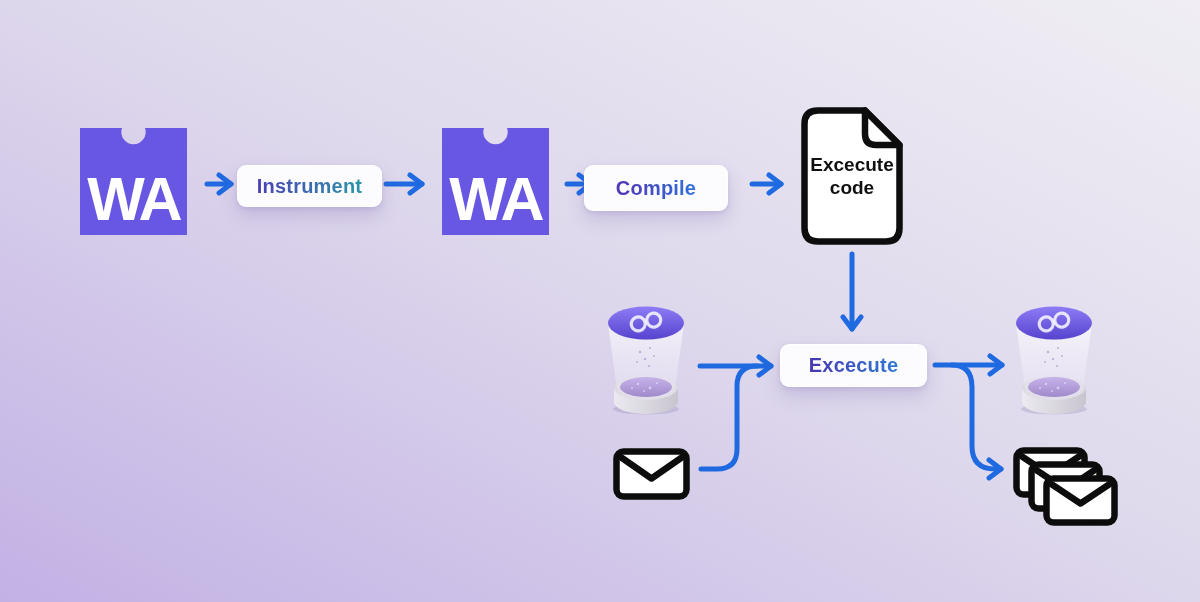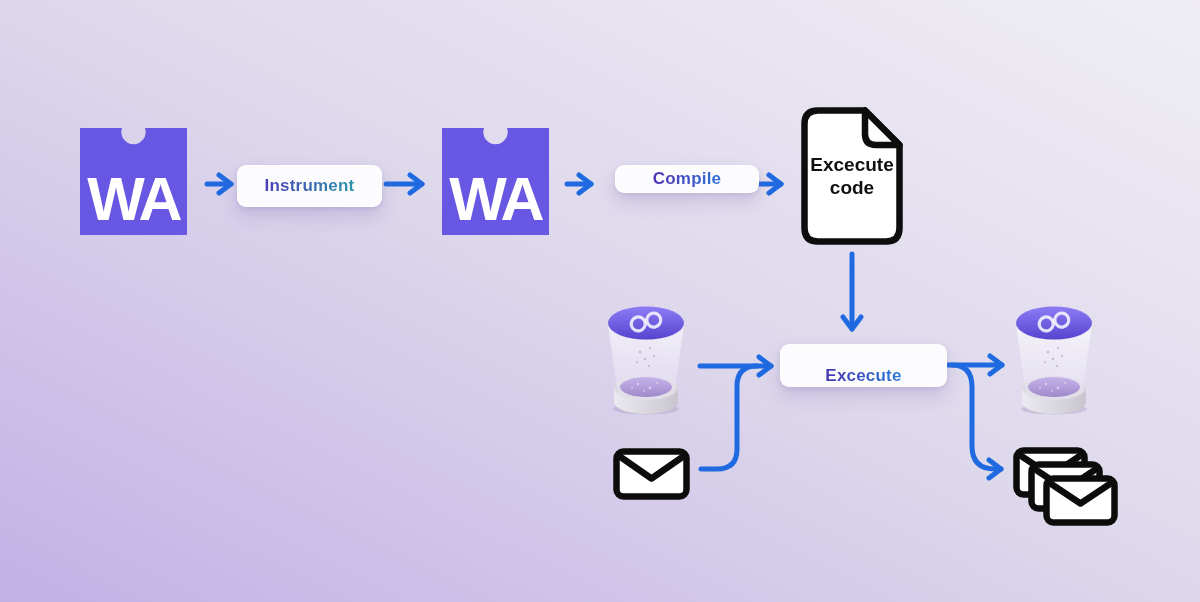--- a/index.html
+++ b/index.html
@@ -17,21 +17,21 @@
     color:#ffffff;font-size:61px;font-weight:bold;letter-spacing:-3px;line-height:1;
   }
   
   .chip{
     display:flex;align-items:center;justify-content:center;
     background:#fcfbfe;border:1px solid rgba(255,255,255,.9);border-radius:9px;
     box-shadow:0 9px 18px rgba(110,90,170,.22),0 2px 4px rgba(110,90,170,.14);
     box-sizing:border-box;
   }
   .chip-label{
-    font-size:17px;font-weight:bold;letter-spacing:.2px;
+    font-size:20px;font-weight:bold;letter-spacing:.2px;
     -webkit-background-clip:text;background-clip:text;color:transparent;
   }
   .grad-instrument{background-image:linear-gradient(90deg,#4b3fb6,#2a96a8);}
   .grad-compile{background-image:linear-gradient(90deg,#5233b4,#2f72d9);}
   .grad-execute{background-image:linear-gradient(90deg,#4636b2,#2f7ad4);}
   
   .doc-label{
     display:flex;align-items:center;justify-content:center;text-align:center;
     font-size:19px;font-weight:bold;line-height:1.22;color:#101010;
     box-sizing:border-box;padding:0 10px;
@@ -89,33 +89,33 @@
     <span class="chip-label grad-instrument">Instrument</span>
   </div>
 
   <div class="abs wa-badge" style="left:442px;top:128px;">
     <svg viewBox="0 0 107 107">
       <path d="M0,0 H42 A12.2,12.2 0 1 0 65,0 H107 V107 H0 Z" fill="#6757e2"></path>
     </svg>
     <div class="wa-label">WA</div>
   </div>
 
-  <div class="abs chip" style="left:615px;top:165px;width:144px;height:28px;">
+  <div class="abs chip" style="left:584px;top:165px;width:144px;height:46px;">
     <span class="chip-label grad-compile">Compile</span>
   </div>
 
   <div class="abs" style="left:799px;top:105px;width:106px;height:142px;">
     <svg width="106" height="142" viewBox="0 0 106 142">
       <path d="M19,5.5 H66 L100.5,40 V123 Q100.5,136.5 87,136.5 H19 Q5.5,136.5 5.5,123 V19 Q5.5,5.5 19,5.5 Z" fill="#ffffff" stroke="#0d0d0d" stroke-width="6.5" stroke-linejoin="round"></path>
       <path d="M66,5.5 V29 Q66,40 77,40 H100.5 Z" fill="#ffffff" stroke="#0d0d0d" stroke-width="6.5" stroke-linejoin="round"></path>
     </svg>
     <div class="abs doc-label" style="left:0;top:0;width:106px;height:142px;">Excecute code</div>
   </div>
 
-  <div class="abs chip" style="left:780px;top:344px;width:167px;height:43px;align-items:flex-end;">
+  <div class="abs chip" style="left:780px;top:344px;width:147px;height:43px;">
     <span class="chip-label grad-execute">Excecute</span>
   </div>
 
   <svg class="abs" style="left:604px;top:304px;" width="84" height="112" viewBox="0 0 84 112">
     <ellipse cx="42" cy="105" rx="33" ry="5.5" fill="rgba(80,60,130,0.16)"></ellipse>
     <path d="M10,84 L10,98 A32,12 0 0 0 74,98 L74,84 Z" fill="url(#baseGrad)"></path>
     <ellipse cx="42" cy="84" rx="32" ry="12" fill="#dcd9e1"></ellipse>
     <ellipse cx="42" cy="83" rx="26" ry="10" fill="url(#liquidGrad)"></ellipse>
     <g fill="rgba(255,255,255,0.5)">
       <circle cx="34" cy="80" r="1.2"></circle>

